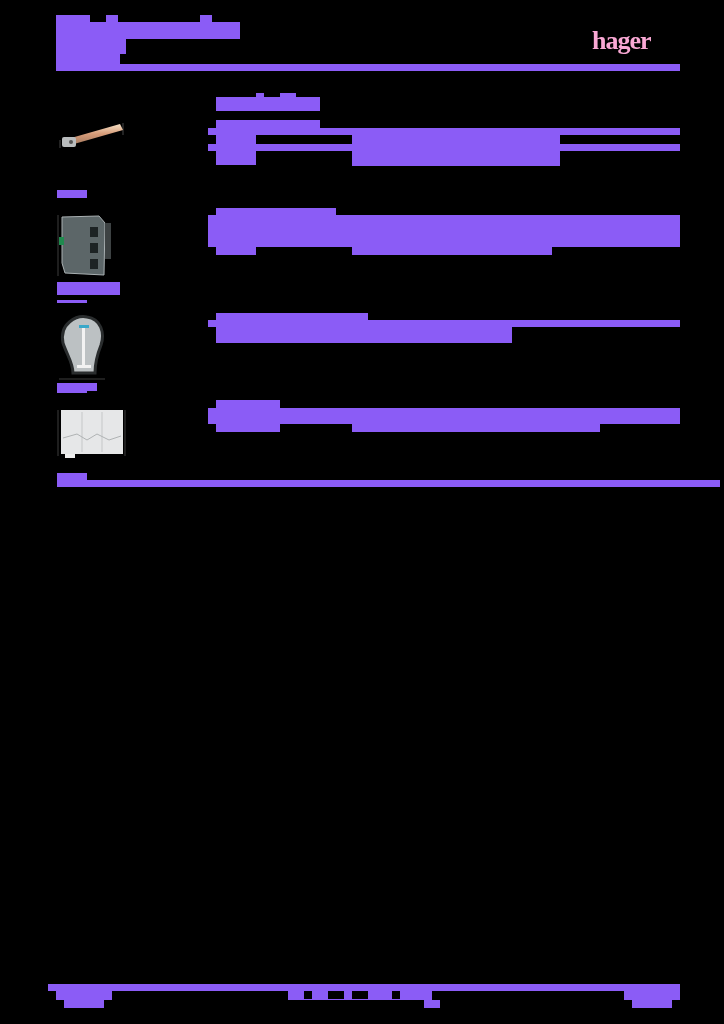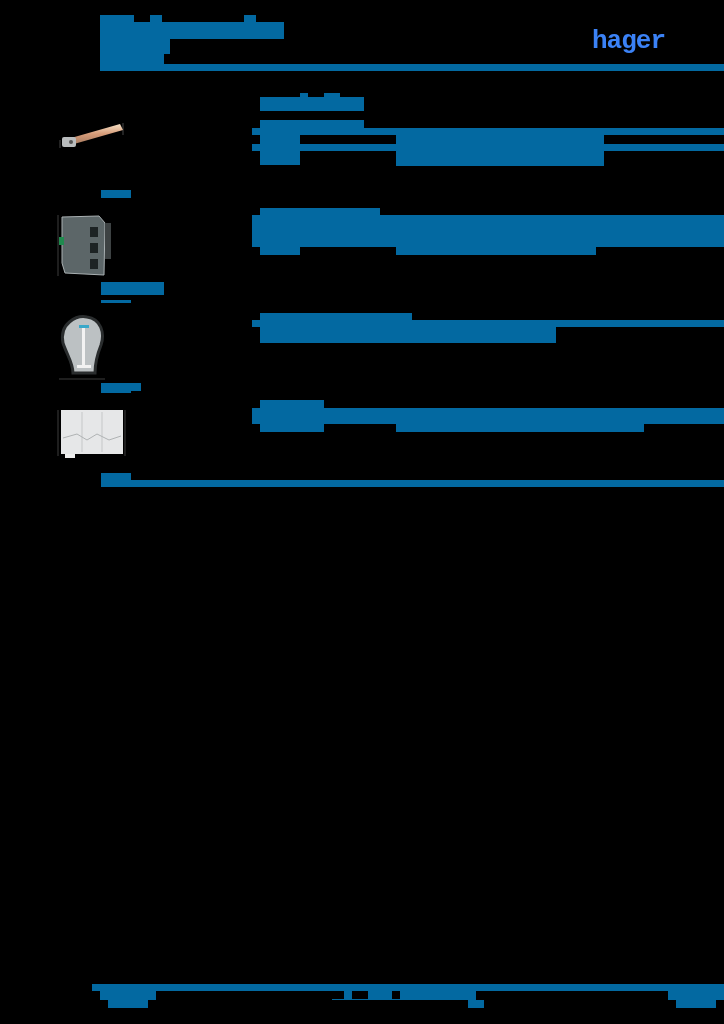--- a/index.html
+++ b/index.html
@@ -1,18 +1,18 @@
 <!DOCTYPE html>
 <html><head>
 <meta charset="utf-8">
 <style>
   html, body { margin:0; padding:0; }
   body { width:724px; height:1024px; background:#000; position:relative; overflow:hidden; font-family:"Liberation Sans", sans-serif; }
-  .blk { position:absolute; background:#0369a1;margin-left:44px; }
-  .logo { position:absolute; left:592px; top:28px; color:#3b82f6; font-family:Liberation Mono, monospace; font-weight:bold; font-size:26px; letter-spacing:-1px; line-height:26px; }
+  .blk { position:absolute; background:#8b5cf6; }
+  .logo { position:absolute; left:592px; top:28px; color:#f9a8d4; font-family:Liberation Serif, serif; font-weight:bold; font-size:26px; letter-spacing:-1px; line-height:26px; }
   .img { position:absolute; }
   .pin { left:57px; top:120px; width:70px; height:32px; }
   .contact { left:57px; top:213px; width:55px; height:65px; }
   .handle { left:57px; top:313px; width:50px; height:68px; }
   .terminal { left:57px; top:406px; width:70px; height:52px; }
 </style>
 </head>
 <body>
 
 <div>

